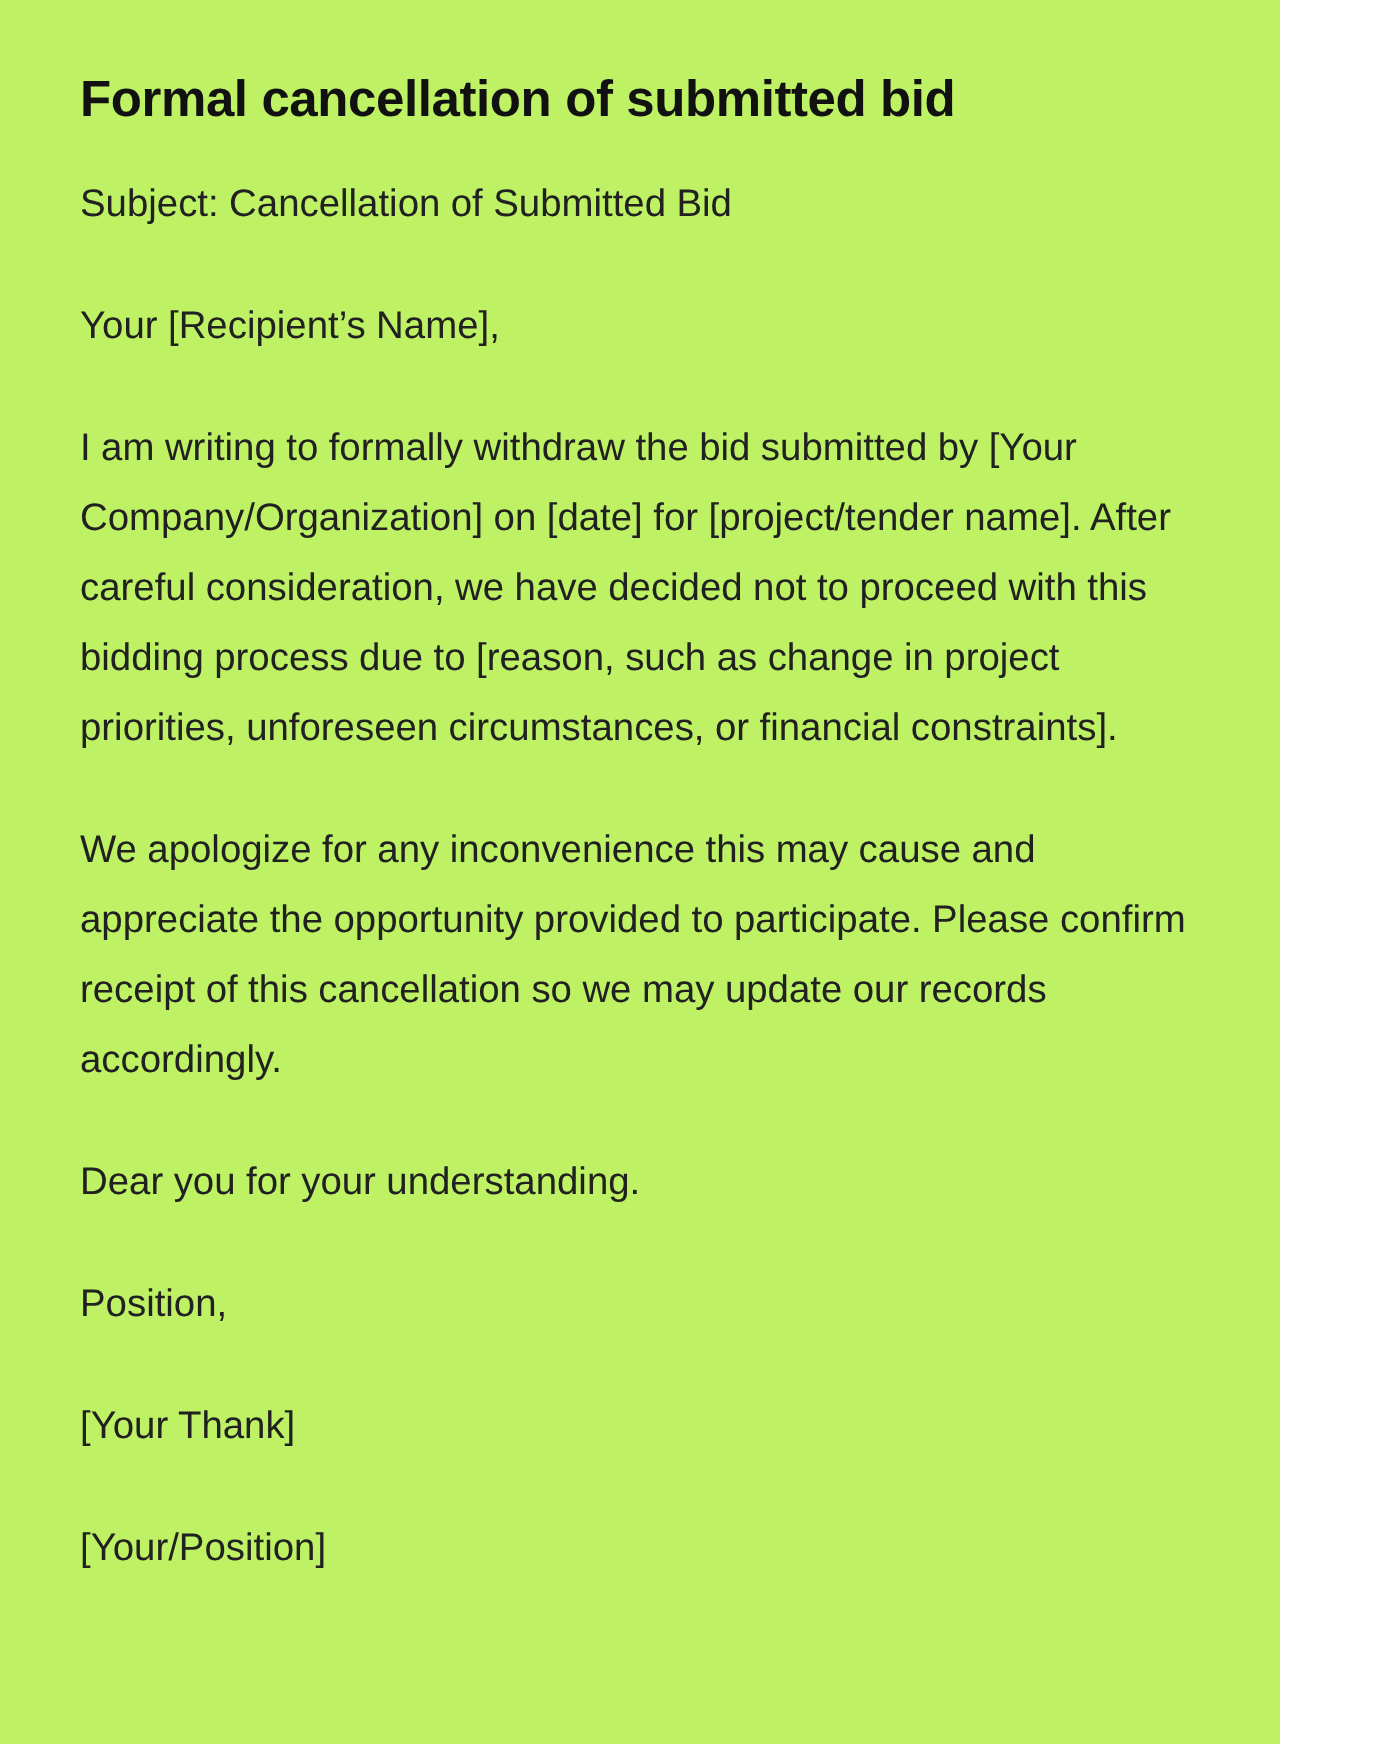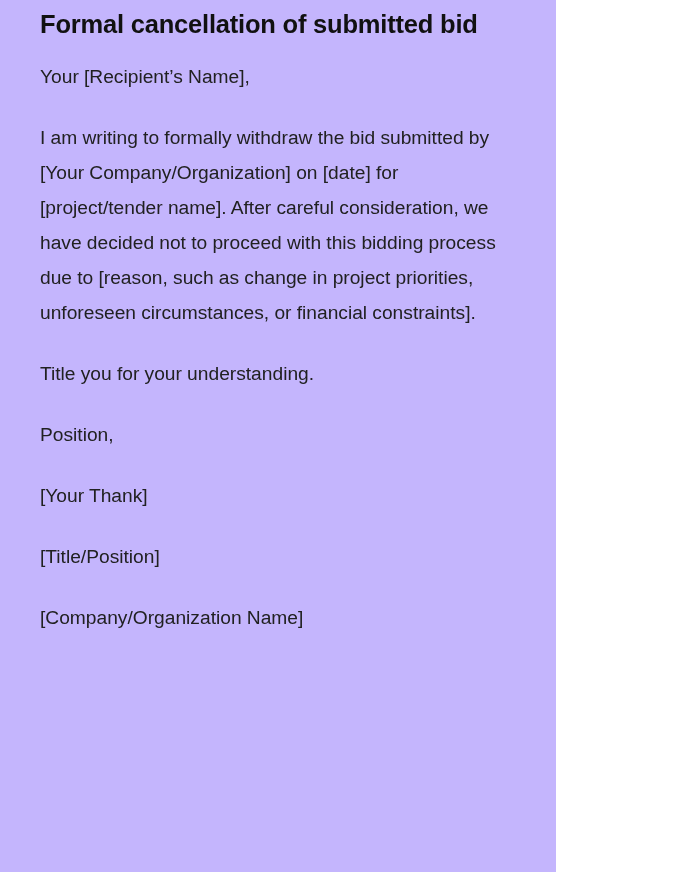--- a/index.html
+++ b/index.html
@@ -9,24 +9,24 @@
   }
   body {
     width: 700px;
     height: 872px;
     overflow: hidden;
     font-family: "Liberation Sans", sans-serif;
     -webkit-font-smoothing: antialiased;
   }
   .page {
     box-sizing: border-box;
-    width: 556px;
+    width: 640px;
     min-height: 872px;
-    background: #c4b5fd;
-    padding: 8px 40px 20px 40px;
+    background: #bef264;
+    padding: 34px 40px 20px 40px;
   }
   .doc-title {
     margin: 0 0 0 0;
     font-size: 25.5px;
     font-weight: 700;
     line-height: 1.28;
     letter-spacing: -0.2px;
     color: #111111;
   }
   .letter-body {
@@ -49,30 +49,31 @@
 </style>
 </head>
 <body>
 
 <div class="page">
 
   <h1 class="doc-title">Formal cancellation of submitted bid</h1>
 
   <div class="letter-body">
 
+    <p class="para para-short">Subject: Cancellation of Submitted Bid</p>
 
     <p class="para para-short">Your [Recipient’s Name],</p>
 
     <p class="para">I am writing to formally withdraw the bid submitted by [Your Company/Organization] on [date] for [project/tender name]. After careful consideration, we have decided not to proceed with this bidding process due to [reason, such as change in project priorities, unforeseen circumstances, or financial constraints].</p>
 
+    <p class="para">We apologize for any inconvenience this may cause and appreciate the opportunity provided to participate. Please confirm receipt of this cancellation so we may update our records accordingly.</p>
 
-    <p class="para para-short">Title you for your understanding.</p>
+    <p class="para para-short">Dear you for your understanding.</p>
 
     <p class="para para-short">Position,</p>
 
     <p class="para para-short">[Your Thank]</p>
 
-    <p class="para para-short">[Title/Position]</p>
+    <p class="para para-short">[Your/Position]</p>
 
-    <p class="para para-short">[Company/Organization Name]</p>
 
   </div>
 </div>
 
 </body></html>

